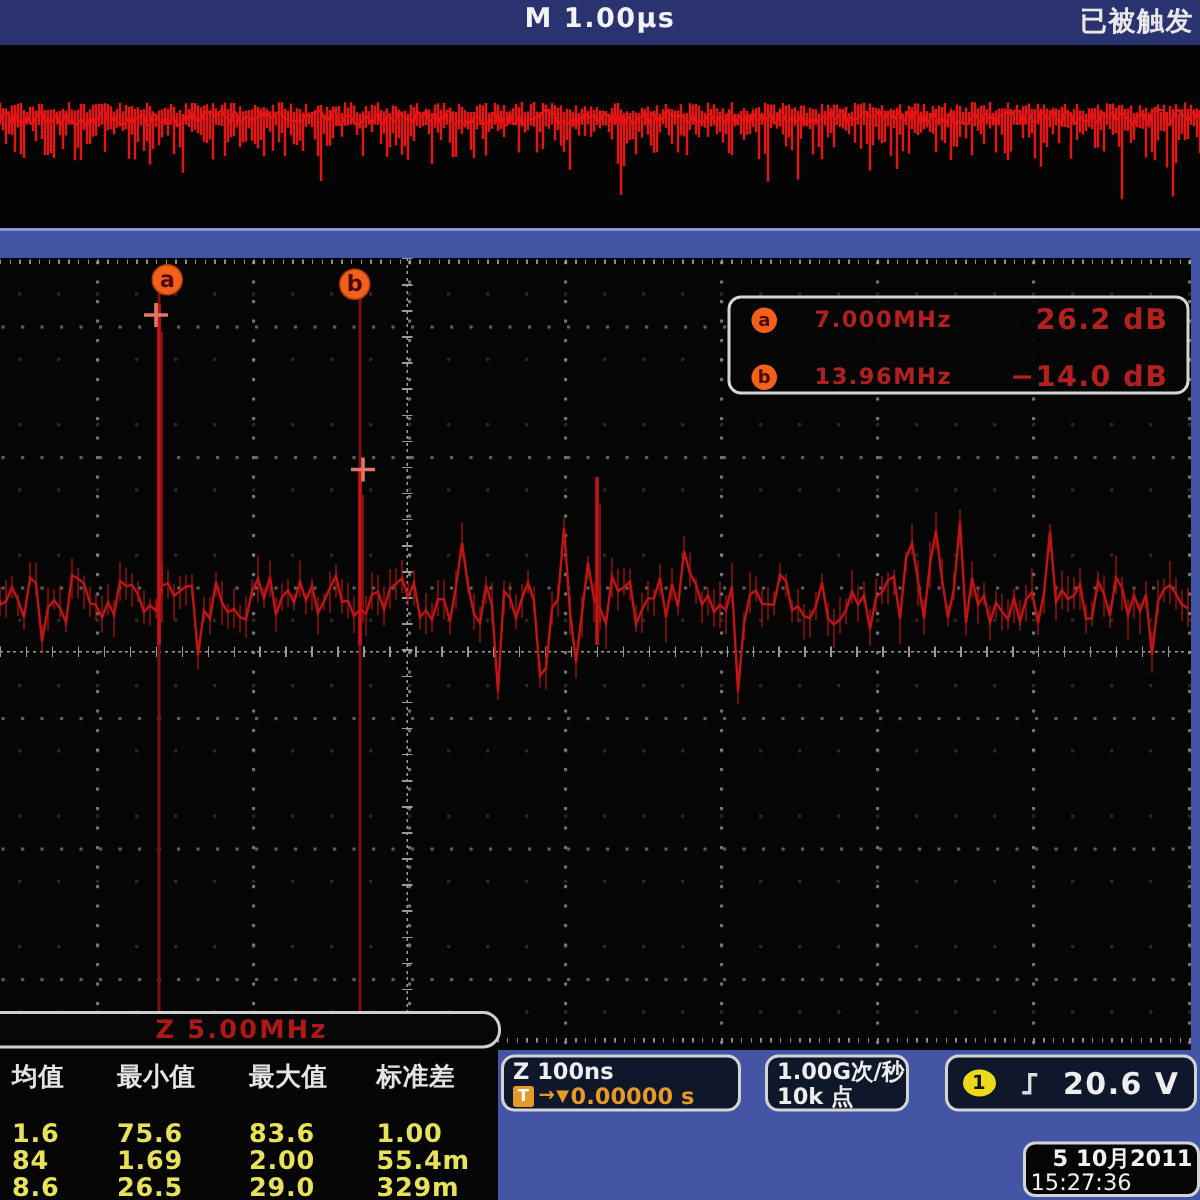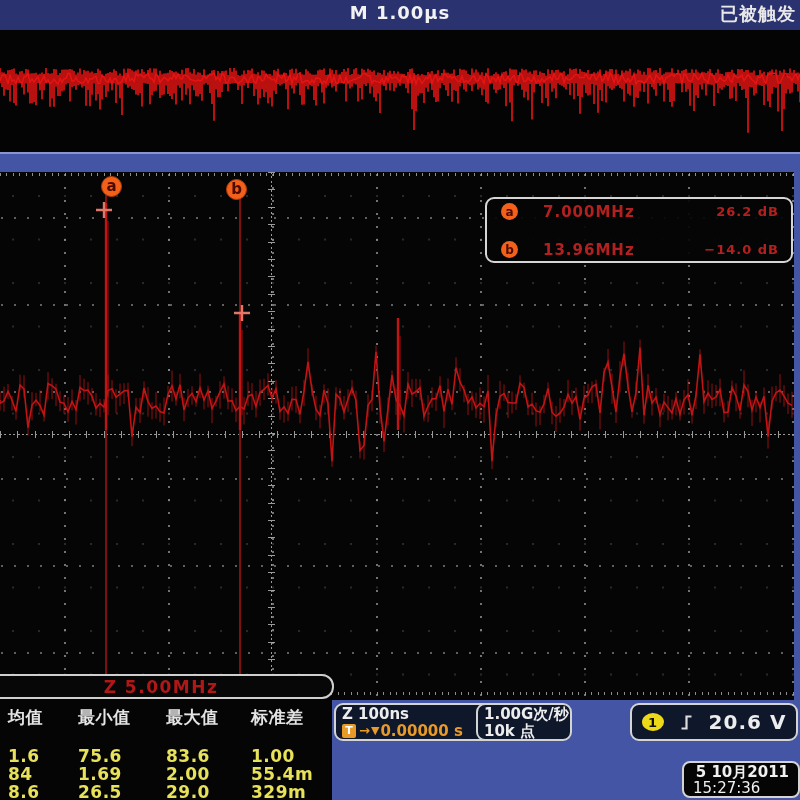--- a/index.html
+++ b/index.html
@@ -34,46 +34,46 @@
   .center-hticks{position:absolute;left:0;top:259px;width:794px;height:7px;background:repeating-linear-gradient(to right,rgba(170,170,170,.9) 0 1px,transparent 1px 17.3px);}
   #fft-svg{position:absolute;left:0;top:0;width:794px;height:528px;display:block;}
 
   .marker-badge{position:absolute;width:21px;height:21px;border-radius:50%;background:#f2601a;border:1px solid #b33d07;color:#4d0a00;font-size:15px;font-weight:bold;display:flex;align-items:center;justify-content:center;line-height:1;}
 
   
   .readout{position:absolute;left:485px;top:25px;width:308px;height:66px;background:rgba(5,5,5,.93);border:2px solid #d6d6d6;border-radius:9px;padding:3px 6px 2px 6px;display:flex;flex-direction:column;justify-content:space-between;}
   .readout .rrow{display:grid;grid-template-columns:32px 136px 1fr;align-items:center;height:19px;}
   .readout .ricon{width:17px;height:17px;border-radius:50%;background:#f2601a;color:#4d0a00;font-size:12px;font-weight:bold;display:flex;align-items:center;justify-content:center;margin-left:8px;}
   .readout .rfreq{color:#b42020;font-size:15px;font-weight:bold;letter-spacing:1px;padding-left:18px;}
-  .readout .rval{color:#b42020;font-size:13px;font-weight:bold;letter-spacing:1px;text-align:right;padding-right:6px;}
+  .readout .rval{color:#b42020;font-size:19px;font-weight:bold;letter-spacing:1px;text-align:right;padding-right:6px;}
 
   
   .zscale{position:absolute;left:-12px;top:502px;width:346px;height:25px;background:#070707;border:2px solid #cfcfcf;border-radius:12px;display:flex;align-items:center;justify-content:center;color:#b01818;font-size:17px;font-weight:bold;letter-spacing:1.5px;}
 
   
   .bottom{position:absolute;left:0;top:700px;width:800px;height:100px;background:#4355a4;}
   .meas{position:absolute;left:0;top:0;width:332px;height:100px;background:#050505;}
   .mrow{position:absolute;left:8px;width:332px;height:19px;}
   .mcell{position:absolute;top:0;font-size:17px;font-weight:bold;letter-spacing:.5px;white-space:nowrap;}
   .mhead .mcell{color:#e4e4e4;}
   .mdata .mcell{color:#e8e15a;}
   .c0{left:0;} .c1{left:70px;} .c2{left:158px;} .c3{left:243px;}
 
   .sbox{position:absolute;top:3px;height:38px;background:#0f172a;border:2px solid #d4d4d4;border-radius:9px;padding:1px 6px;}
   .sbox .l1{color:#ededed;font-size:15px;font-weight:bold;line-height:17px;white-space:nowrap;}
   .sbox .l2{color:#e89a28;font-size:15px;font-weight:bold;line-height:16px;white-space:nowrap;display:flex;align-items:center;gap:1px;}
   .box-horiz{left:334px;width:160px;}
-  .box-rate{left:476px;width:96px;}
+  .box-rate{left:510px;width:96px;}
   .box-trig{left:630px;width:168px;display:flex;align-items:center;justify-content:center;gap:16px;padding:0 6px;}
   .t-square{display:inline-flex;width:14px;height:14px;background:#e89a28;border-radius:2px;color:#fff;font-size:11px;font-weight:bold;align-items:center;justify-content:center;margin-right:2px;}
   .arrow{color:#e89a28;font-size:13px;font-weight:bold;}
   .tri-dn{color:#e89a28;font-size:11px;}
   .ch-badge{width:22px;height:18px;border-radius:50%;background:#ecd91a;color:#111;font-size:13px;font-weight:bold;display:flex;align-items:center;justify-content:center;}
   .trig-volt{color:#ededed;font-size:20px;font-weight:bold;letter-spacing:1px;}
-  .datebox{position:absolute;left:682px;top:61px;width:118px;height:37px;background:#050505;border:2px solid #d4d4d4;border-radius:8px;padding:1px 9px;}
+  .datebox{position:absolute;left:682px;top:61px;width:118px;height:37px;background:#050505;border:2px solid #d4d4d4;border-radius:8px;padding:1px 3px;}
   .datebox .d1{color:#f0f0f0;font-size:15px;font-weight:bold;line-height:16px;text-align:right;white-space:nowrap;}
   .datebox .d2{color:#f0f0f0;font-size:15px;font-weight:normal;line-height:16px;text-align:left;white-space:nowrap;}
 
   .cross path{stroke:#e07868;stroke-width:2.4;}
 </style>
 </head>
 <body>
 
 <div class="screen">
 

